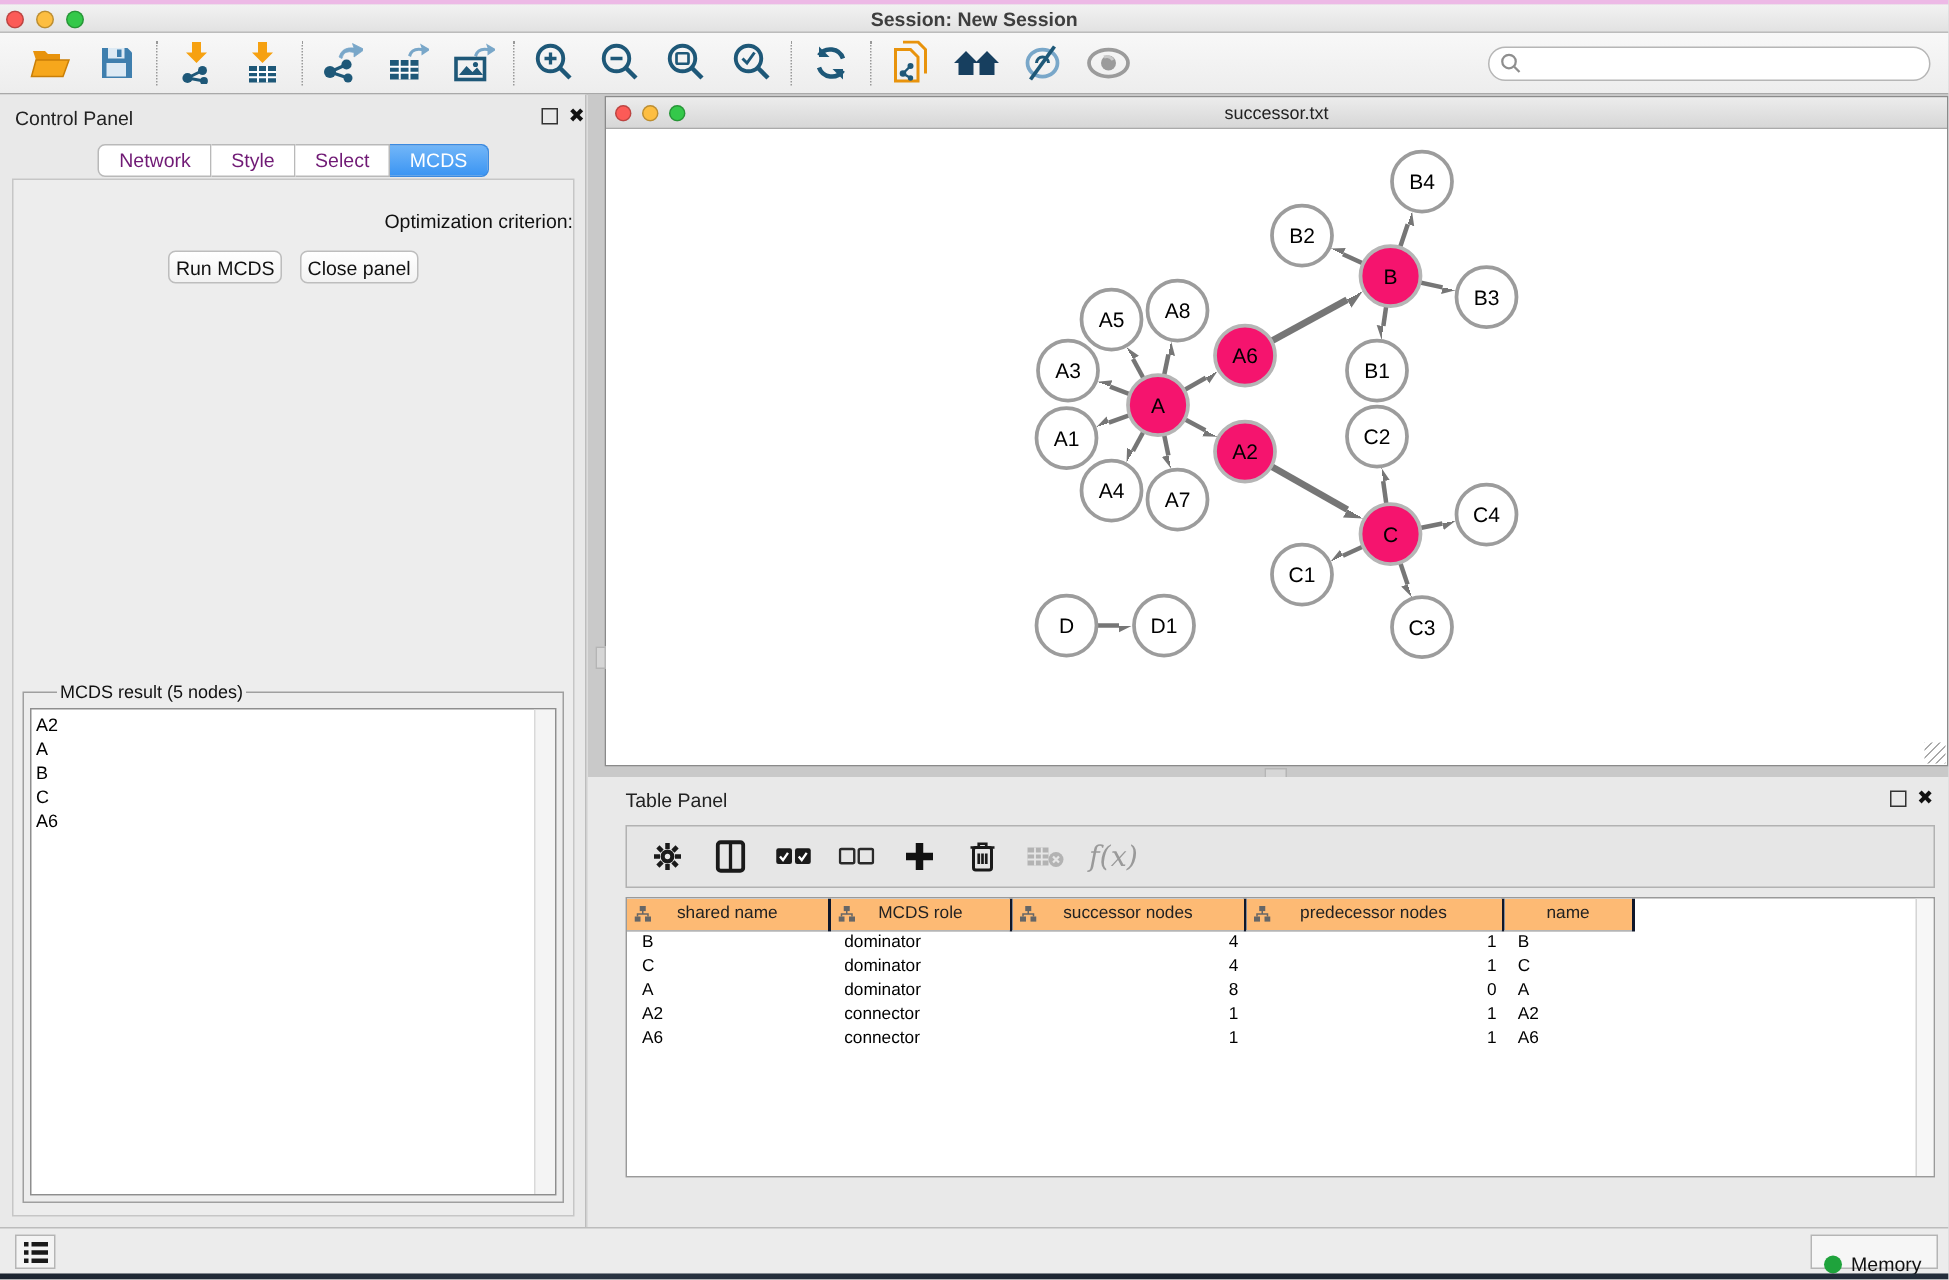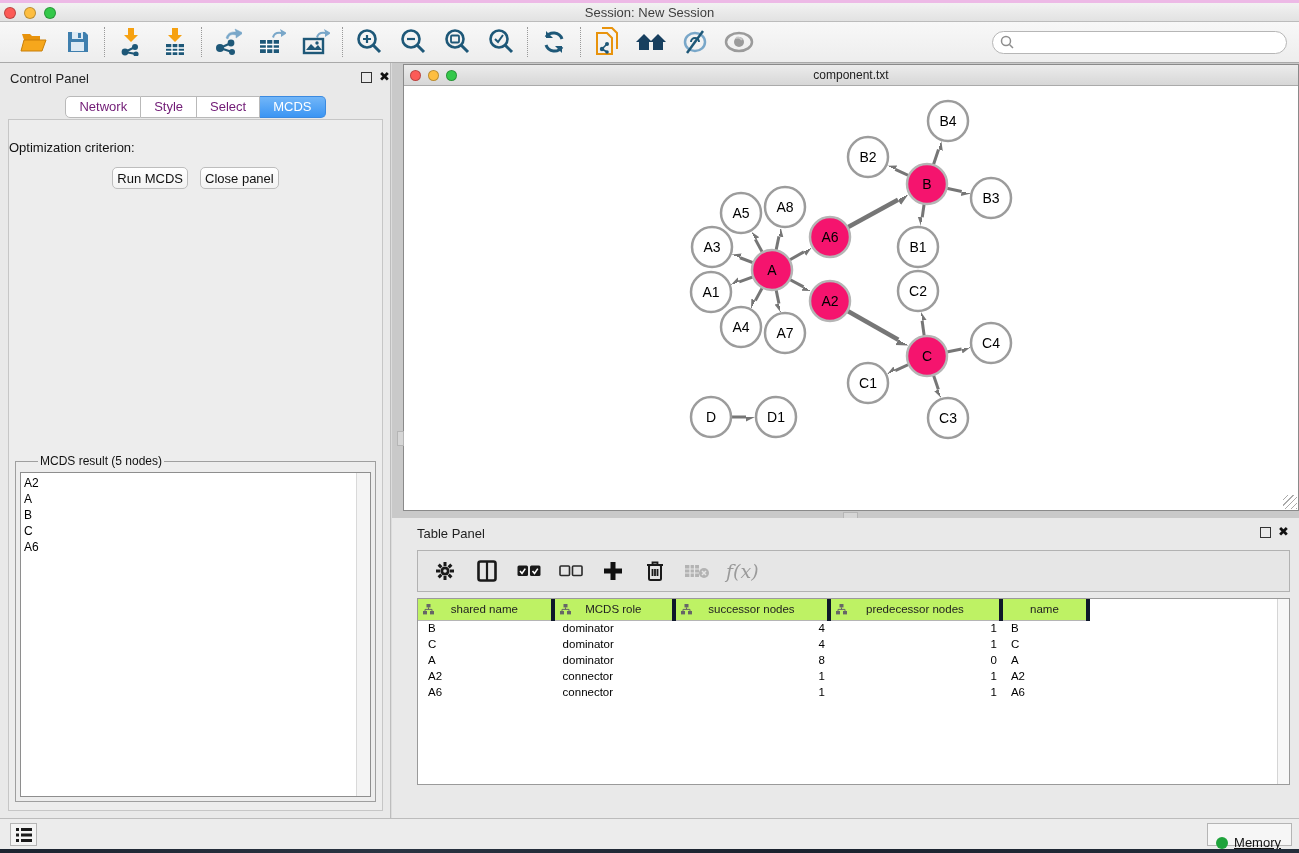--- a/index.html
+++ b/index.html
@@ -1,21 +1,21 @@
 <!DOCTYPE html>
 <html><head>
 <meta charset="utf-8">
 <style>
   * { margin:0; padding:0; box-sizing:border-box; }
   html,body { width:1299px; height:853px; overflow:hidden; }
   body { font-family:"Liberation Sans","DejaVu Sans",sans-serif; background:#dcdcdc; position:relative; }
 
   
   .wallpaper-top { position:absolute; left:0; top:0; width:1299px; height:3px; background:#edb9e6; }
-  .titlebar { position:absolute; left:0; top:3px; width:1299px; height:19px; background:linear-gradient(#f2f2f2,#e2e2e2); border-bottom:1px solid #bcbcbc; }
+  .titlebar { position:absolute; left:0; top:3px; width:1299px; height:19px; background:linear-gradient(#f2f2f2,#e2e2e2); border-bottom:1px solid #bcbcbc;font-weight:bold; }
   .titlebar .title { position:absolute; left:0; right:0; top:2px; text-align:center; font-size:13px; color:#3e3e3e; }
   .lights { position:absolute; left:4px; top:4px; display:flex; gap:8px; }
   .light { width:12px; height:12px; border-radius:50%; border:1px solid rgba(0,0,0,.25); }
   .light.red{background:#fc5b57;} .light.yellow{background:#fdbe41;} .light.green{background:#34c84a;}
 
   
   .toolbar { position:absolute; left:0; top:22px; width:1299px; height:41px; background:linear-gradient(#f8f8f8,#ededed); border-bottom:1px solid #a9a9a9; display:flex; align-items:center; padding:0 8px; }
   .tb-group { display:flex; align-items:center; gap:10px; padding:0 9px; }
   .tb-sep { width:1px; height:30px; border-left:1px dotted #999; }
   .tb-btn { width:34px; height:32px; display:flex; align-items:center; justify-content:center; }
@@ -32,21 +32,21 @@
   .ph-close { position:absolute; top:6px; font-size:13px; font-weight:bold; color:#111; line-height:16px; }
   .control-panel .ph-float { left:361px; } .control-panel .ph-close { left:379px; }
 
   .tabs-row { position:absolute; left:0; top:33px; width:391px; display:flex; justify-content:center; }
   .tab { height:22px; line-height:20px; padding:0 13px; background:#fff; border:1px solid #b9b9b9; border-left:none; font-size:13px; color:#701a75; text-align:center; }
   .tab:first-child { border-left:1px solid #b9b9b9; border-radius:5px 0 0 5px; }
   .tab:last-child { border-radius:0 5px 5px 0; }
   .tab.active { background:linear-gradient(#72b6f8,#3b95f3); color:#fff; border-color:#3b8ae0; }
 
   .tab-content { position:absolute; left:8px; top:56px; width:375px; height:692px; background:#ededed; border:1px solid #c6c6c6; }
-  .opt-label { margin-top:20px; text-align:left; font-size:13px; color:#111; }
+  .opt-label { margin-top:20px; text-align:right; font-size:13px; color:#111; }
   .criterion { position:relative; margin:13px auto 0 auto; width:312px; height:24px; background:#fff; border:1px solid #b1b1b1; border-radius:4px; }
   .criterion .crit-text { position:absolute; left:8px; top:4px; font-size:13px; color:#111; white-space:nowrap; }
   .criterion .stepper { position:absolute; right:1px; top:1px; width:20px; height:20px; background:linear-gradient(#6fb4f9,#3d96f4); border-radius:3px; display:flex; flex-direction:column; align-items:center; justify-content:center; gap:1px; }
   .stepper .up { width:0;height:0;border-left:4px solid transparent;border-right:4px solid transparent;border-bottom:5px solid #fff; }
   .stepper .down { width:0;height:0;border-left:4px solid transparent;border-right:4px solid transparent;border-top:5px solid #fff; }
   .btn-row { margin-top:12px; display:flex; justify-content:center; gap:12px; }
   .mac-btn { height:22px; padding:0 4px; background:linear-gradient(#ffffff,#f2f2f2); border:1px solid #bdbdbd; border-radius:5px; font-size:13px; color:#111; }
 
   .result-fieldset { position:absolute; left:6px; right:6px; top:334px; bottom:8px; border:1px solid #9f9f9f; padding:2px; }
   .result-fieldset legend { font-size:12px; color:#111; padding:0 2px; margin-left:20px; }
@@ -71,30 +71,30 @@
   
   .table-panel { position:absolute; left:392px; top:518px; width:907px; height:300px; background:#e9e9e9; }
   .table-panel .ph-title { position:absolute; left:25px; top:8px; font-size:13px; color:#222; }
   .table-panel .ph-float { left:868px; top:9px; } .table-panel .ph-close { left:886px; top:6px; }
   .table-toolbar { position:absolute; left:25px; top:32px; width:873px; height:42px; background:#e6e6e6; border:1px solid #b2b2b2; display:flex; align-items:center; gap:16px; padding-left:14px; }
   .tt-btn { width:26px; height:26px; display:flex; align-items:center; justify-content:center; }
   .fx-label { font-size:19px; font-style:italic; font-family:"DejaVu Serif","Liberation Serif",serif; color:#9a9a9a; }
 
   .data-table-wrap { position:absolute; left:25px; top:80px; width:873px; height:187px; background:#fff; border:1px solid #9a9a9a; overflow:hidden; }
   table.grid { border-collapse:collapse; table-layout:fixed; width:672px; }
-  table.grid th { height:21px; background:#bef264; border-bottom:1px solid #b5b5b5; border-right:4px solid #0f172a; font-size:11.5px; font-weight:normal; color:#222; text-align:center; position:relative; }
+  table.grid th { height:21px; background:#fdba74; border-bottom:1px solid #b5b5b5; border-right:2px solid #0f172a; font-size:11.5px; font-weight:normal; color:#222; text-align:center; position:relative; }
   table.grid th .hier-ic { position:absolute; left:5px; top:5px; }
   table.grid td { height:16px; font-size:11.5px; color:#000; padding:0 4px 0 10px; white-space:nowrap; }
   td.num { text-align:right; padding-right:14px; }
   .tbl-vscroll { position:absolute; right:0; top:0; bottom:0; width:12px; background:#f7f7f7; border-left:1px solid #d5d5d5; }
 
   
   .status-bar { position:absolute; left:0; top:818px; width:1299px; height:31px; background:#ececec; border-top:1px solid #bcbcbc; }
   .list-btn { position:absolute; left:10px; top:4px; width:27px; height:23px; background:#f4f4f4; border:1px solid #b5b5b5; display:flex; align-items:center; justify-content:center; }
-  .memory-btn { position:absolute; right:7px; top:4px; height:23px; padding:16px 10px 0 8px; background:#f6f6f6; border:1px solid #b5b5b5; display:flex; align-items:center; gap:6px; font-size:13px; color:#111;text-decoration:underline; }
+  .memory-btn { position:absolute; right:7px; top:4px; height:23px; padding:16px 10px 0 8px; background:#f6f6f6; border:1px solid #b5b5b5; display:flex; align-items:center; gap:6px; font-size:13px; color:#111; }
   .memory-dot { width:12px; height:12px; border-radius:50%; background:#1fa33c; }
   .wallpaper-bottom { position:absolute; left:0; top:849px; width:1299px; height:4px; background:linear-gradient(90deg,#1c2430,#2a3442 30%,#1a222e 60%,#232d3a); }
 </style>
 </head>
 <body>
 
 <div class="wallpaper-top"></div>
 <div class="titlebar">
   <div class="lights">
     <div class="light red"></div>
@@ -288,21 +288,21 @@
 </div>
 
 <div class="net-backdrop"></div>
 <div class="net-window">
   <div class="net-titlebar">
     <div class="net-lights">
       <div class="light red"></div>
       <div class="light yellow"></div>
       <div class="light green"></div>
     </div>
-    <div class="title">component.txt</div>
+    <div class="title">successor.txt</div>
   </div>
   <div class="net-canvas">
     <svg id="graph-svg" width="894" height="424">
       <defs>
         <marker id="arrow" markerWidth="9" markerHeight="9" refX="0" refY="0" orient="auto" markerUnits="userSpaceOnUse">
           <path d="M0,-4.5 L9,0 L0,4.5 Z" fill="#767676"></path>
         </marker>
         <marker id="arrow-thick" markerWidth="12" markerHeight="12" refX="0" refY="0" orient="auto" markerUnits="userSpaceOnUse">
           <path d="M0,-6 L12,0 L0,6 Z" fill="#767676"></path>
         </marker>

